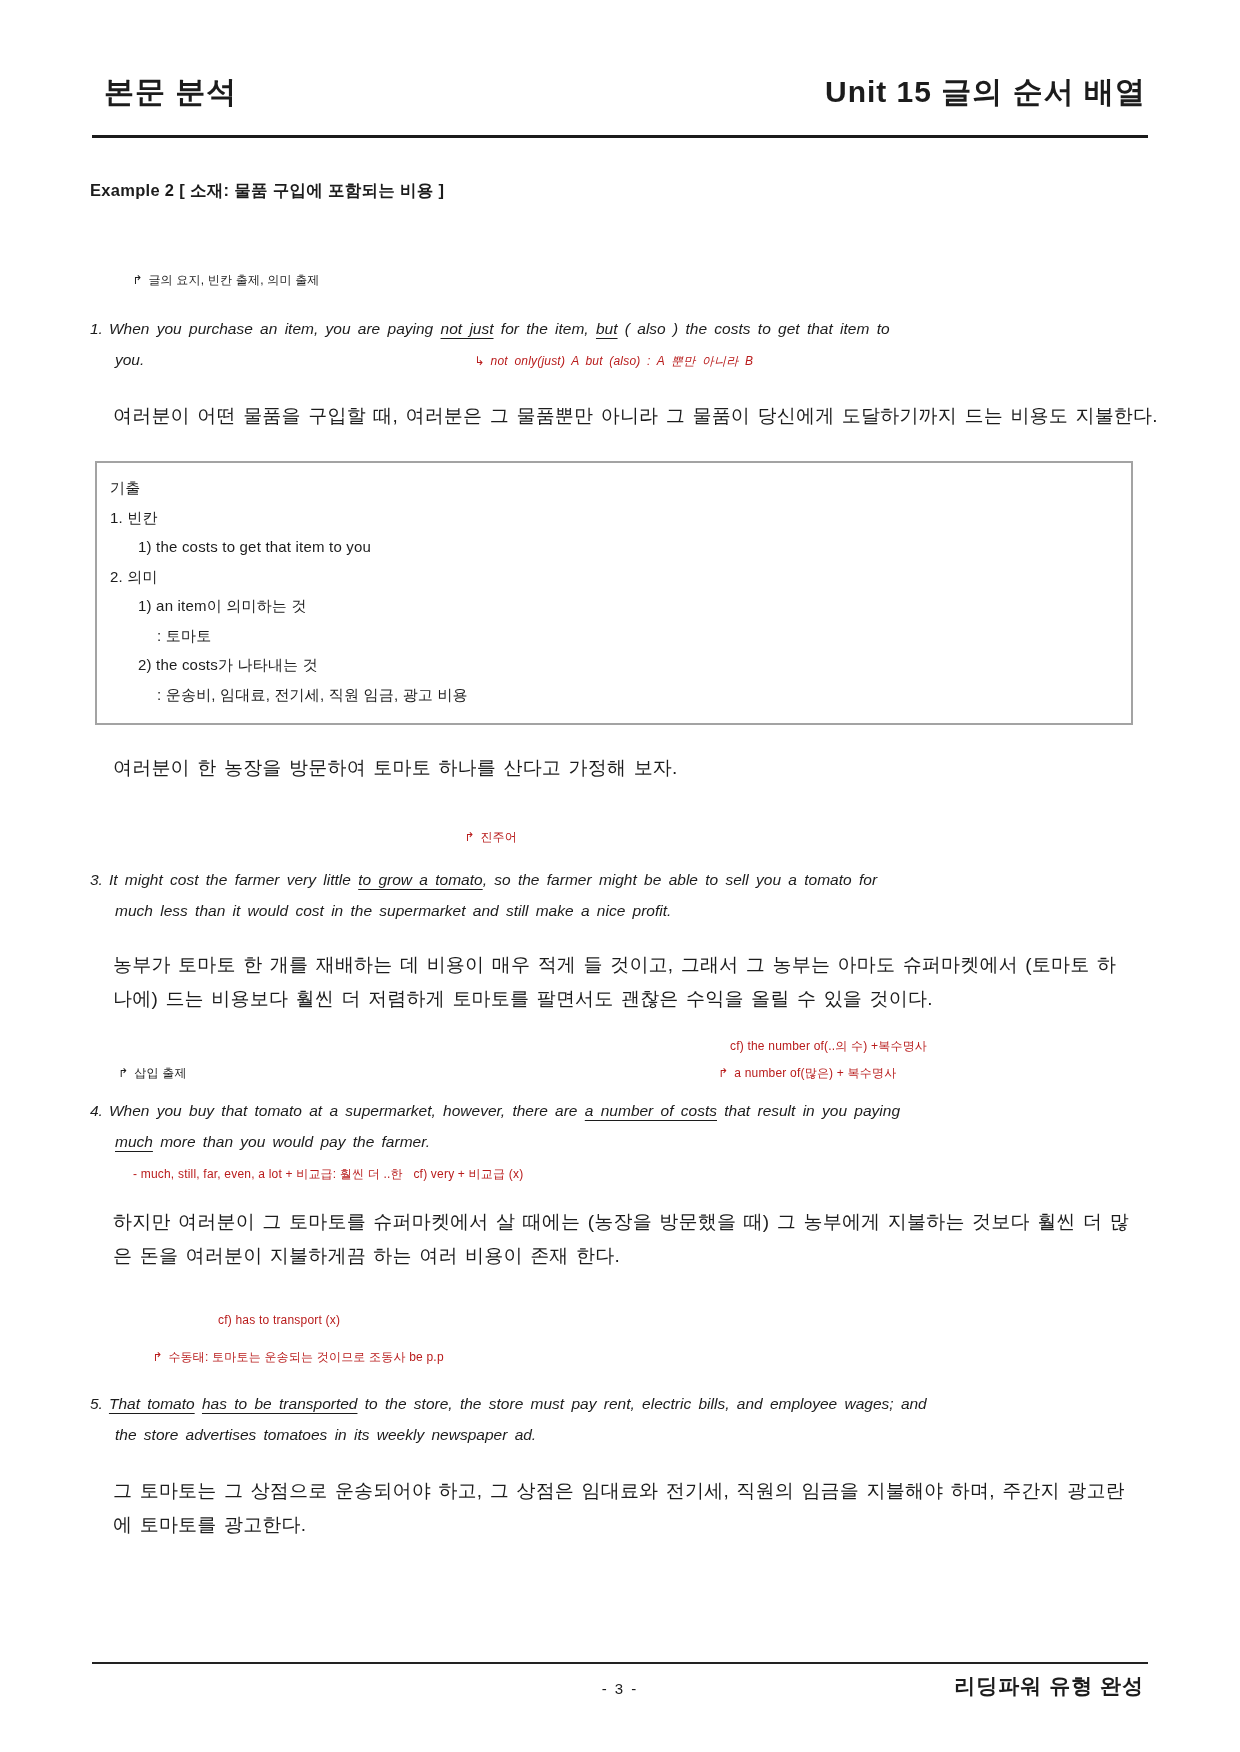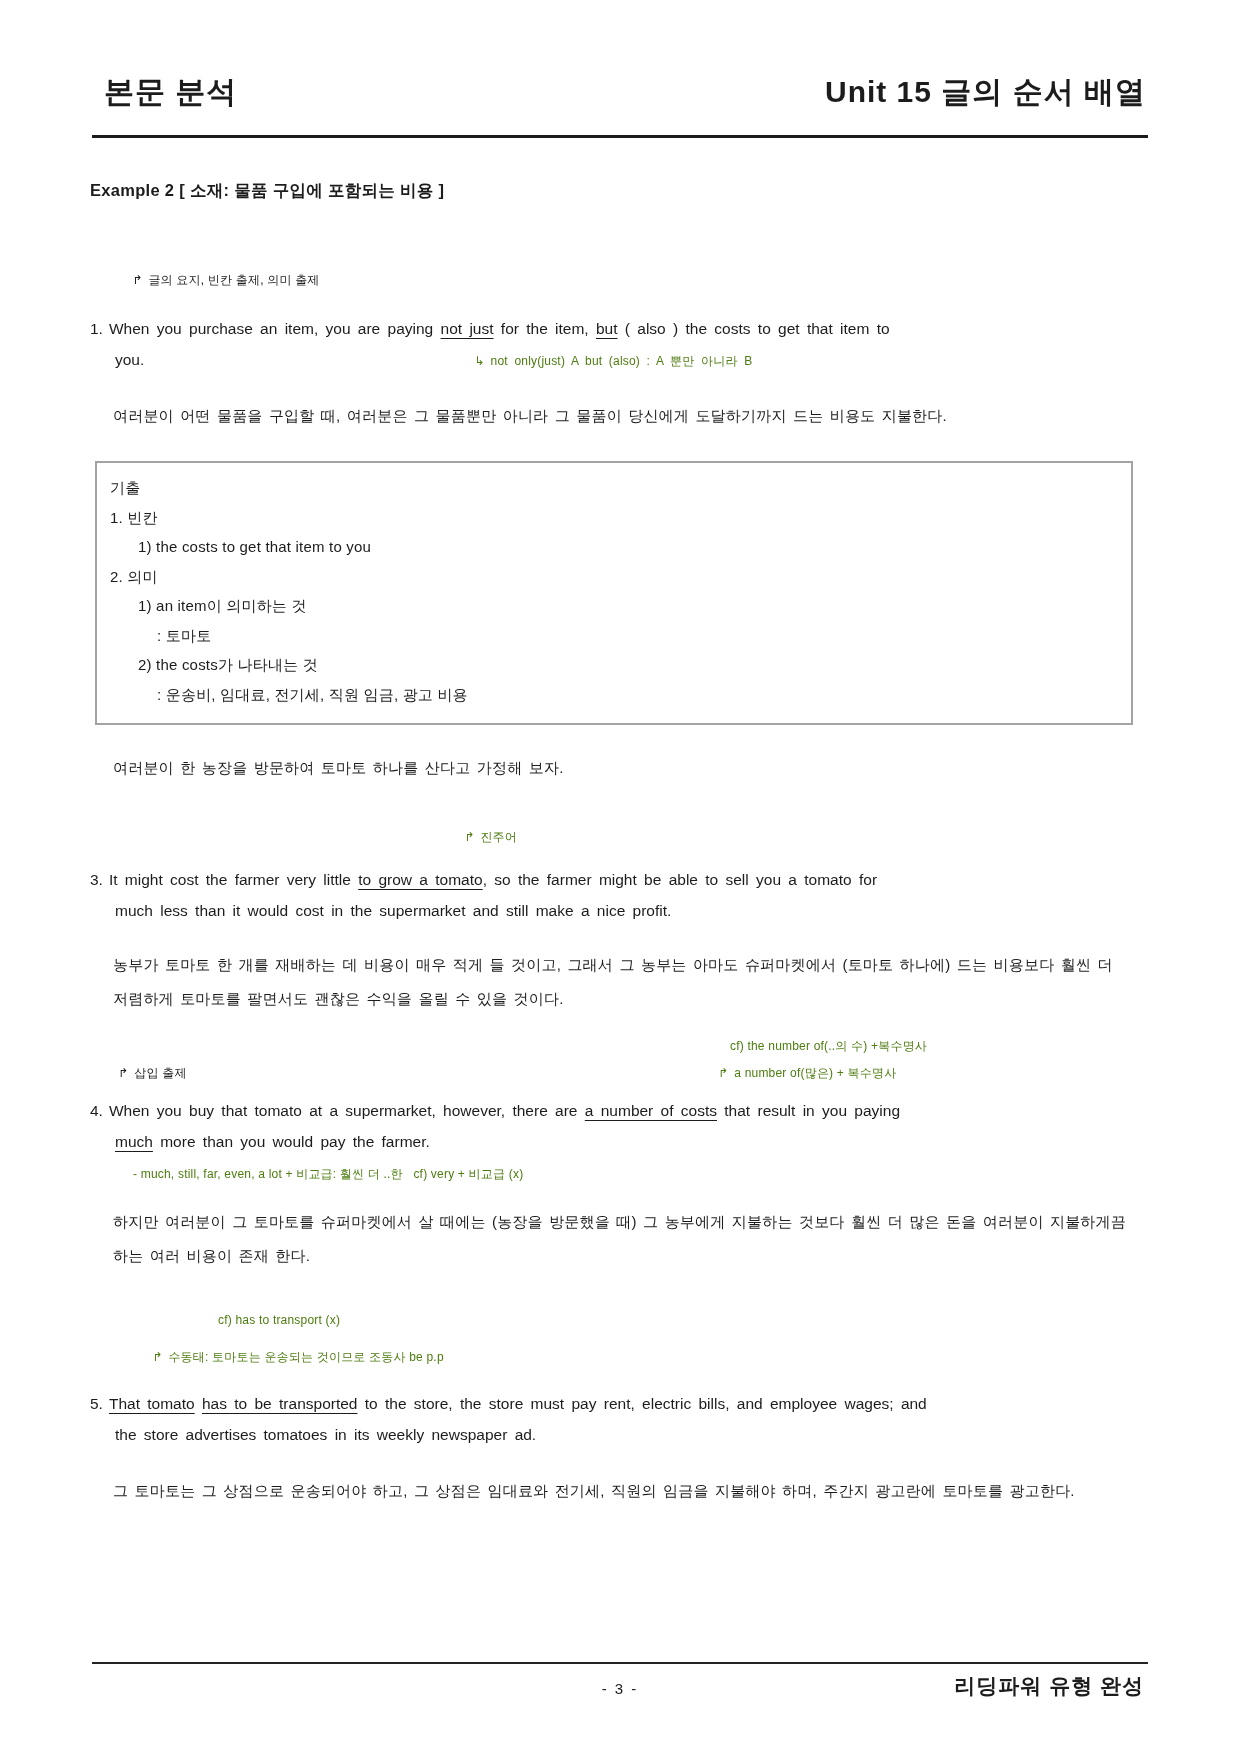--- a/index.html
+++ b/index.html
@@ -16,32 +16,32 @@
   .header {
     display:flex; justify-content:space-between; align-items:flex-end;
     margin:72px 94px 0 104px;
     font-size:30px; font-weight:700; letter-spacing:1px;
   }
   .header-rule { margin:22px 92px 0 92px; border-top:3px solid #1b1b1b; }
 
   .example-title { margin:42px 0 0 90px; font-size:16.5px; font-weight:700; letter-spacing:0.3px; }
 
   .note { font-size:12px; letter-spacing:0.2px; white-space:pre-wrap; }
-  .red { color:#4d7c0f; }
+  .red { color:#b91c1c; }
   .flag { display:inline-block; margin-right:6px; font-weight:400; }
 
   .topic-note { margin:56px 0 0 118px; }
 
   .sent { font-size:15.5px; line-height:31px; word-spacing:3px; }
-  .sent .line { white-space:nowrap; }
+  .sent .line { white-space:nowrap;font-style:italic; }
   .sent .cont { padding-left:25px; }
   .no { display:inline-block; margin-right:6px; }
   .u { text-decoration:underline; text-underline-offset:4px; text-decoration-thickness:1.4px; }
 
-  .kr { font-size:15px; line-height:34px; word-spacing:2px; letter-spacing:0.2px; }
+  .kr { font-size:19px; line-height:34px; word-spacing:2px; letter-spacing:0.2px; }
 
   .sent1 { margin:10px 0 0 90px; }
   .note-notonly { margin-left:330px; }
   .kr1 { margin:22px 0 0 113px; }
 
   .box {
     margin:28px 107px 0 95px;
     border:2px solid #a3a3a3;
     padding:10px 10px 14px 13px;
     font-size:15px; line-height:29.5px; letter-spacing:0.2px;

